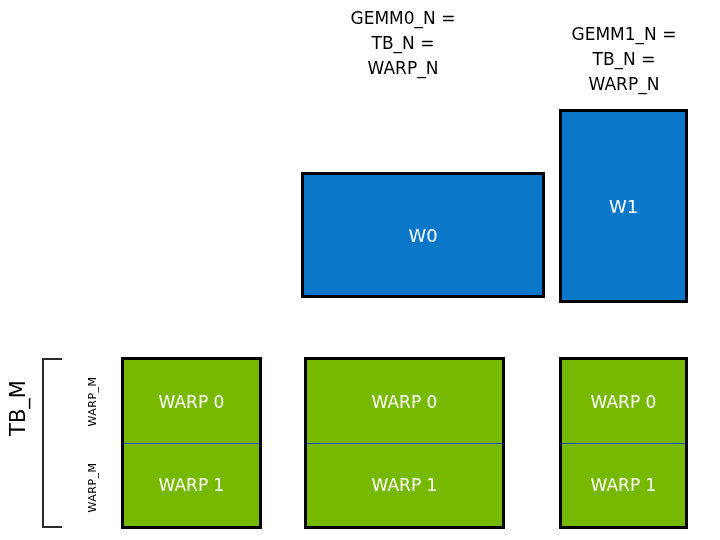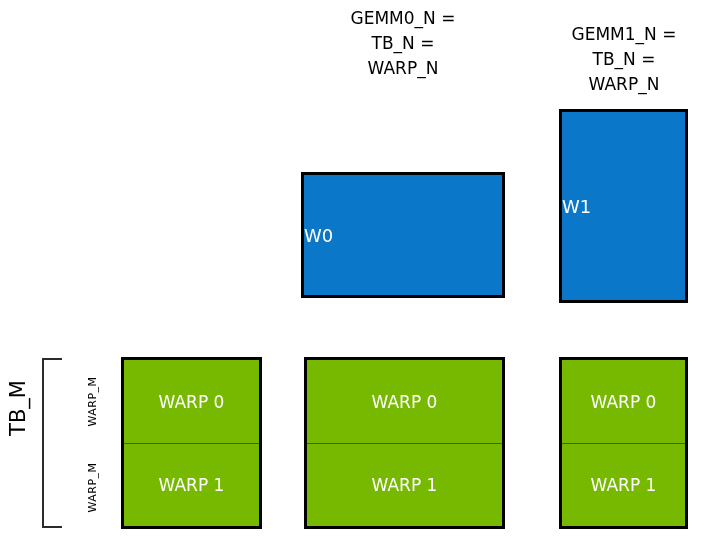--- a/index.html
+++ b/index.html
@@ -43,28 +43,28 @@
   }
 
   
   .blue-box {
     position: absolute;
     background: #0B77C8;
     border: 3px solid #000000;
     box-sizing: border-box;
     display: flex;
     align-items: center;
-    justify-content: flex-start;
+    justify-content: center;
     color: #ffffff;
     font-size: 18px;
   }
   #blue-w0 {
     left: 301px;
     top: 172px;
-    width: 204px;
+    width: 244px;
     height: 126px;
   }
   #blue-w1 {
     left: 559px;
     top: 109px;
     width: 129px;
     height: 194px;
   }
 
   

